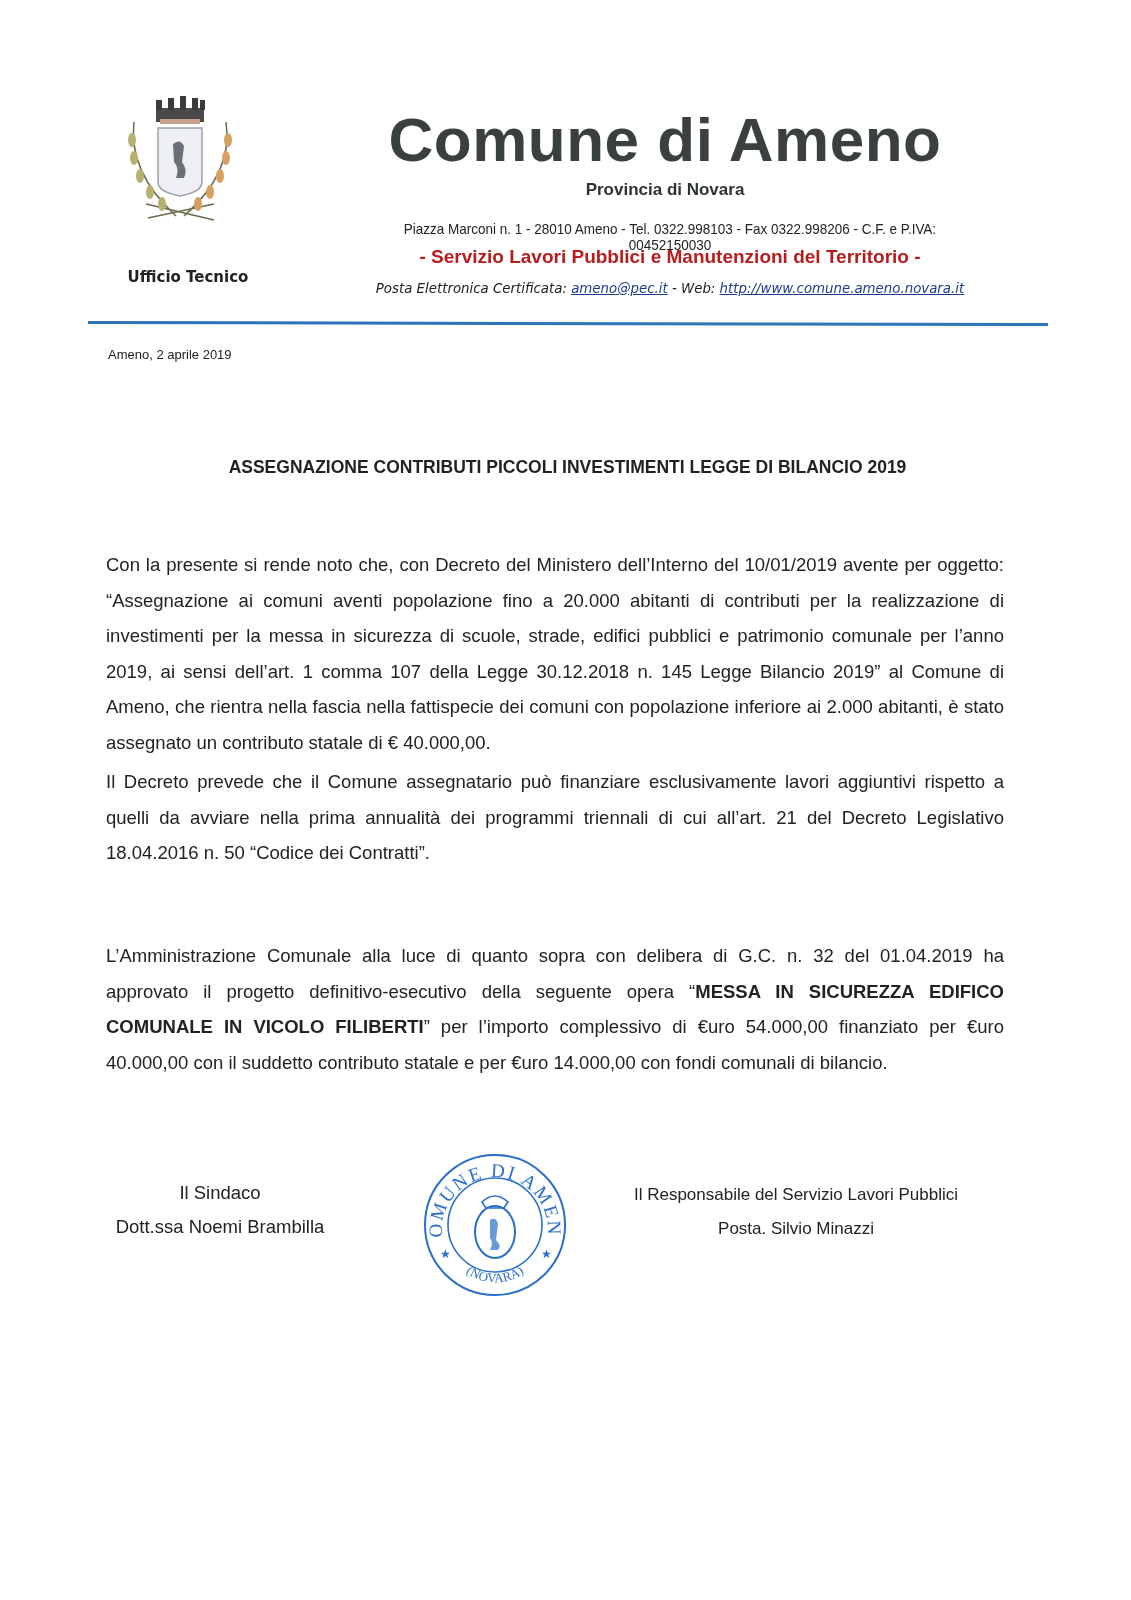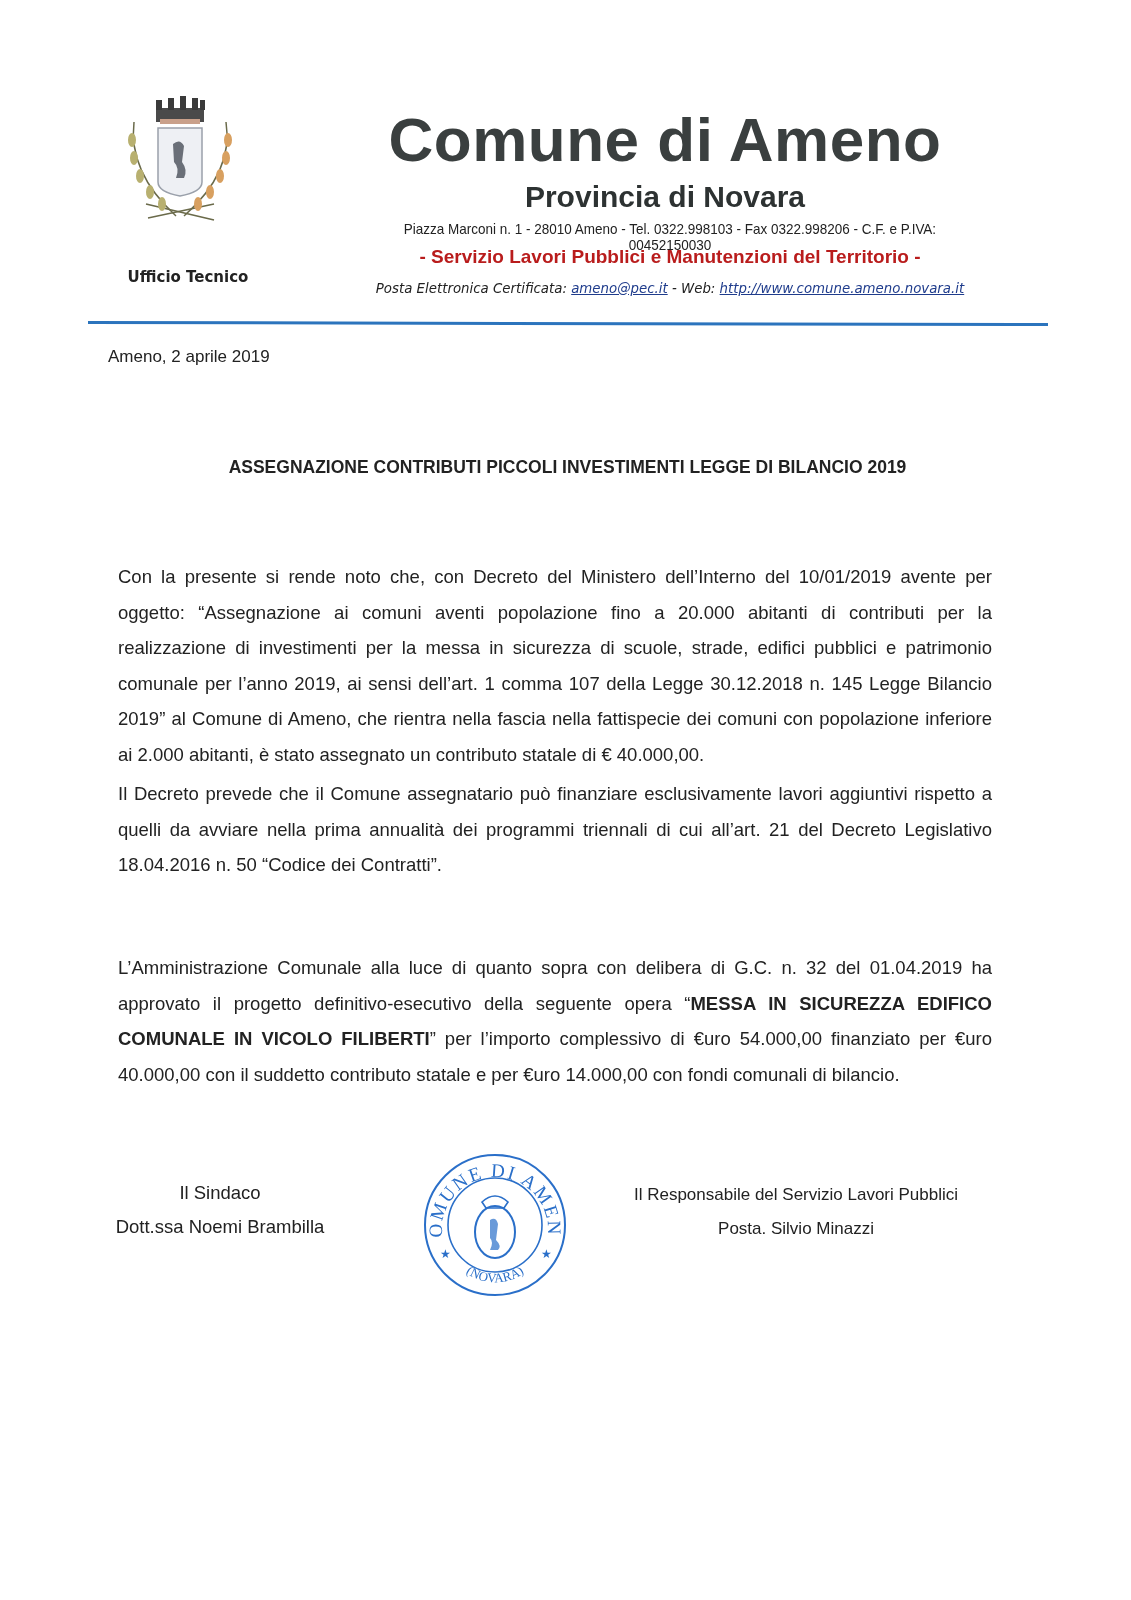--- a/index.html
+++ b/index.html
@@ -8,39 +8,39 @@
   .abs { position: absolute; }
 
   
   .crest { left: 118px; top: 92px; width: 124px; height: 150px; }
   .office-label { left: 108px; top: 268px; width: 160px; text-align: center;
                   font-family: "DejaVu Sans", sans-serif; font-weight: bold;
                   font-size: 15px; color: #222; }
   .comune-title { left: 360px; top: 104px; width: 610px; text-align: center;
                   font-weight: bold; font-size: 62px; color: #3a3f3f; letter-spacing: 0.5px; }
   .provincia { left: 360px; top: 180px; width: 610px; text-align: center;
-               font-weight: bold; font-size: 30px; color: #2d3232; }
+               font-weight: bold; font-size: 17px; color: #2d3232; }
   .address { left: 340px; top: 221px; width: 660px; text-align: center;
              font-size: 14.5px; color: #222; transform: scaleX(0.93); transform-origin: center; }
   .service { left: 340px; top: 246px; width: 660px; text-align: center;
              font-weight: bold; font-size: 19px; color: #b91c1c; }
   .pec-line { left: 340px; top: 280px; width: 660px; text-align: center;
               font-style: italic; font-size: 14.5px; color: #222;
               font-family: "DejaVu Sans", sans-serif; transform: scaleX(0.92); transform-origin: center; }
   .pec-line a { color: #1f3c8c; text-decoration: underline; }
   .rule { left: 88px; top: 321px; width: 960px; height: 3px; background: #2b74bd;
           transform: rotate(0.12deg); transform-origin: left center; }
 
   
-  .date { left: 108px; top: 347px; font-size: 17px; color: #222; }
+  .date { left: 108px; top: 347px; font-size: 13px; color: #222; }
   .subject { left: 110px; top: 457px; width: 915px; text-align: center;
              font-weight: bold; font-size: 17.5px; color: #222; }
   .para { left: 106px; width: 898px; font-size: 18.5px; line-height: 35.5px;
           text-align: justify; color: #222; }
-  .para p { margin: 12px; }
+  .para p { margin: 0; }
   .p1 { top: 547px; }
   .p2 { top: 764px; }
   .p3 { top: 938px; }
   .p3 b { font-weight: bold; }
 
   
   .sig-left { left: 95px; top: 1176px; width: 250px; text-align: center;
               font-size: 18.5px; line-height: 34px; color: #222; }
   .sig-right { left: 596px; top: 1178px; width: 400px; text-align: center;
                font-size: 17px; line-height: 34px; color: #222; }

